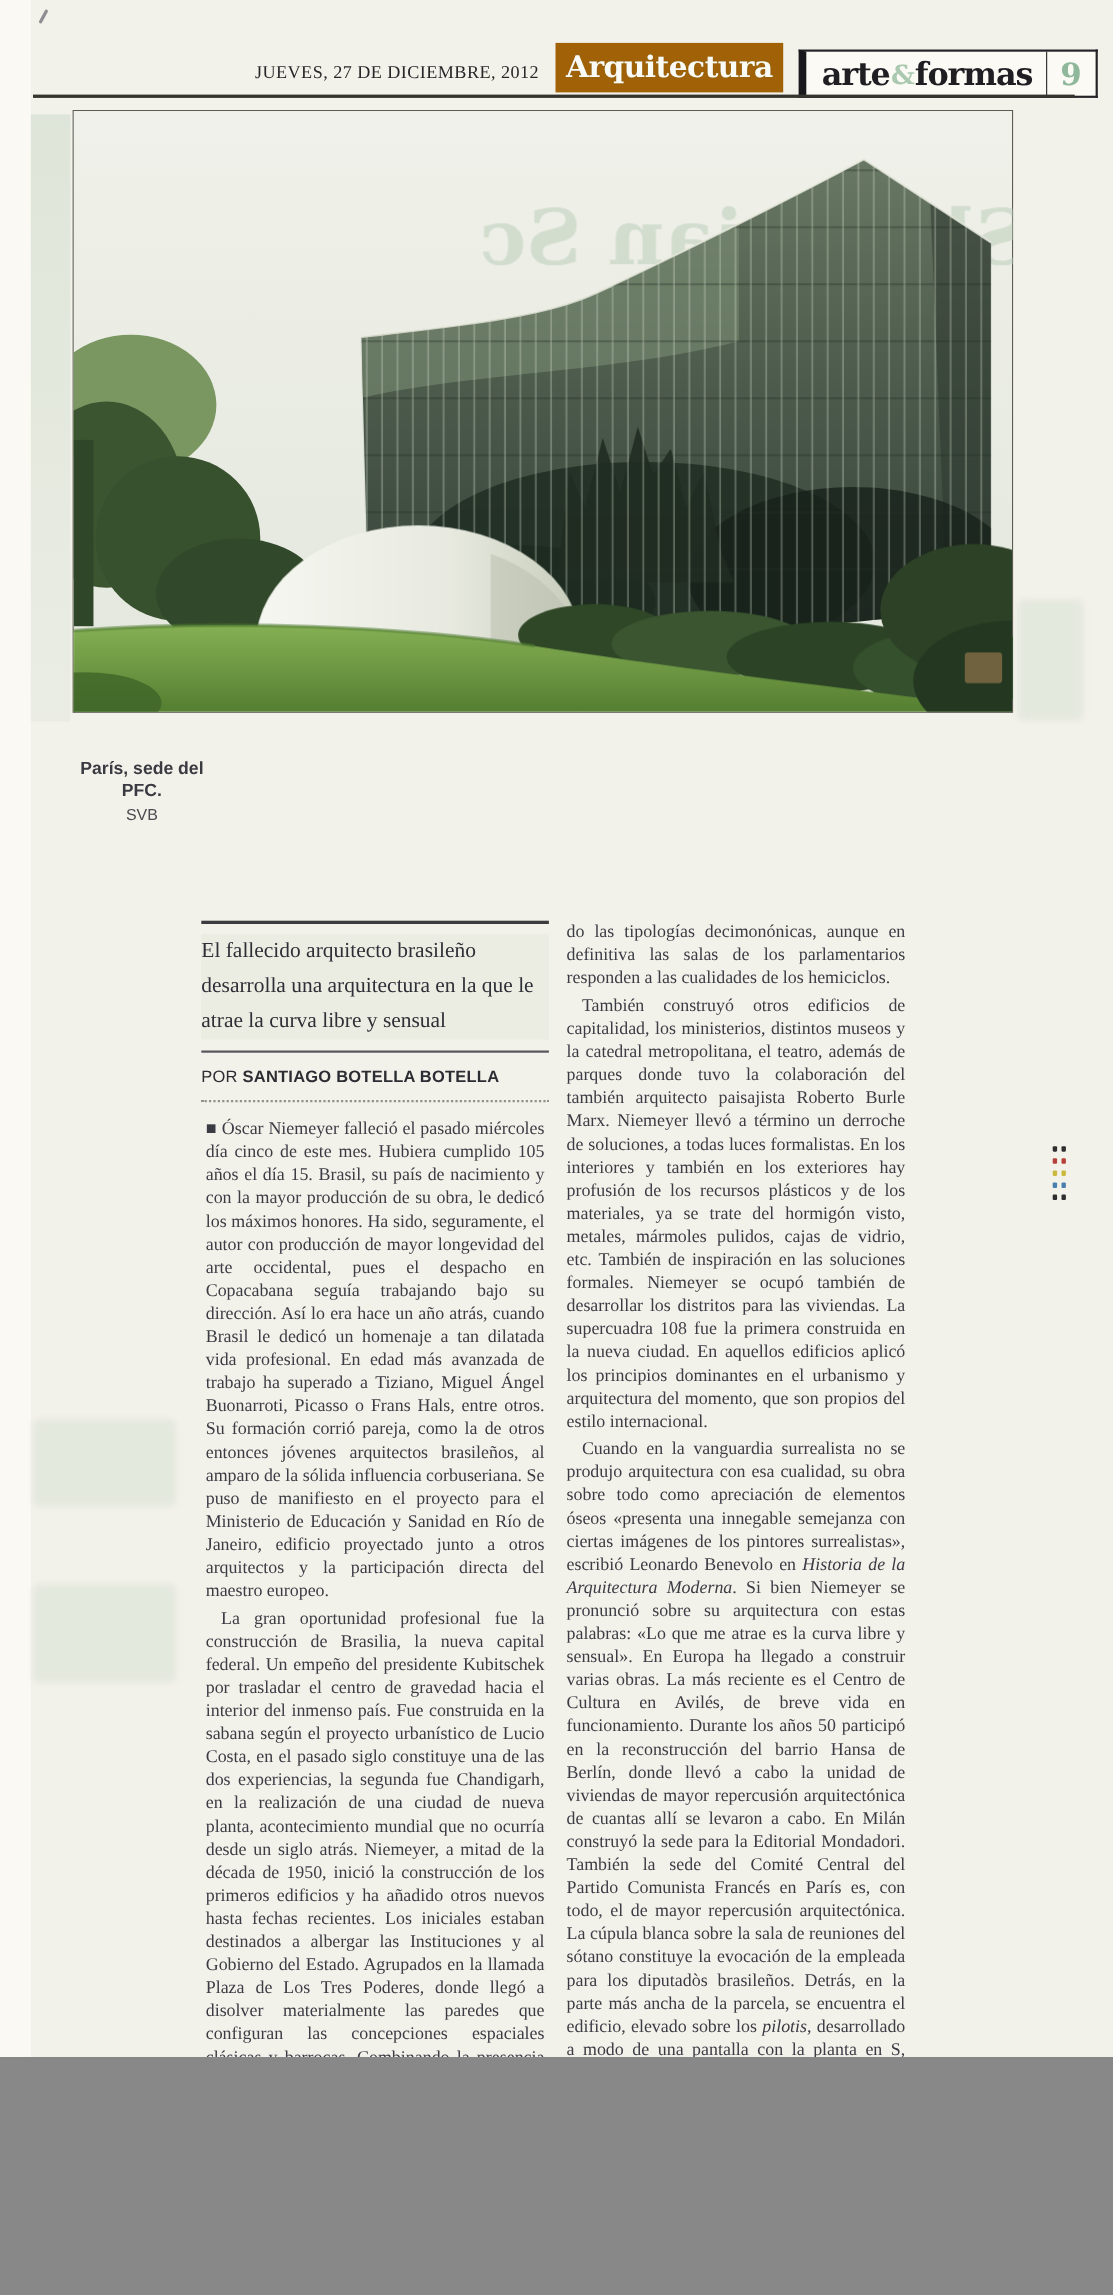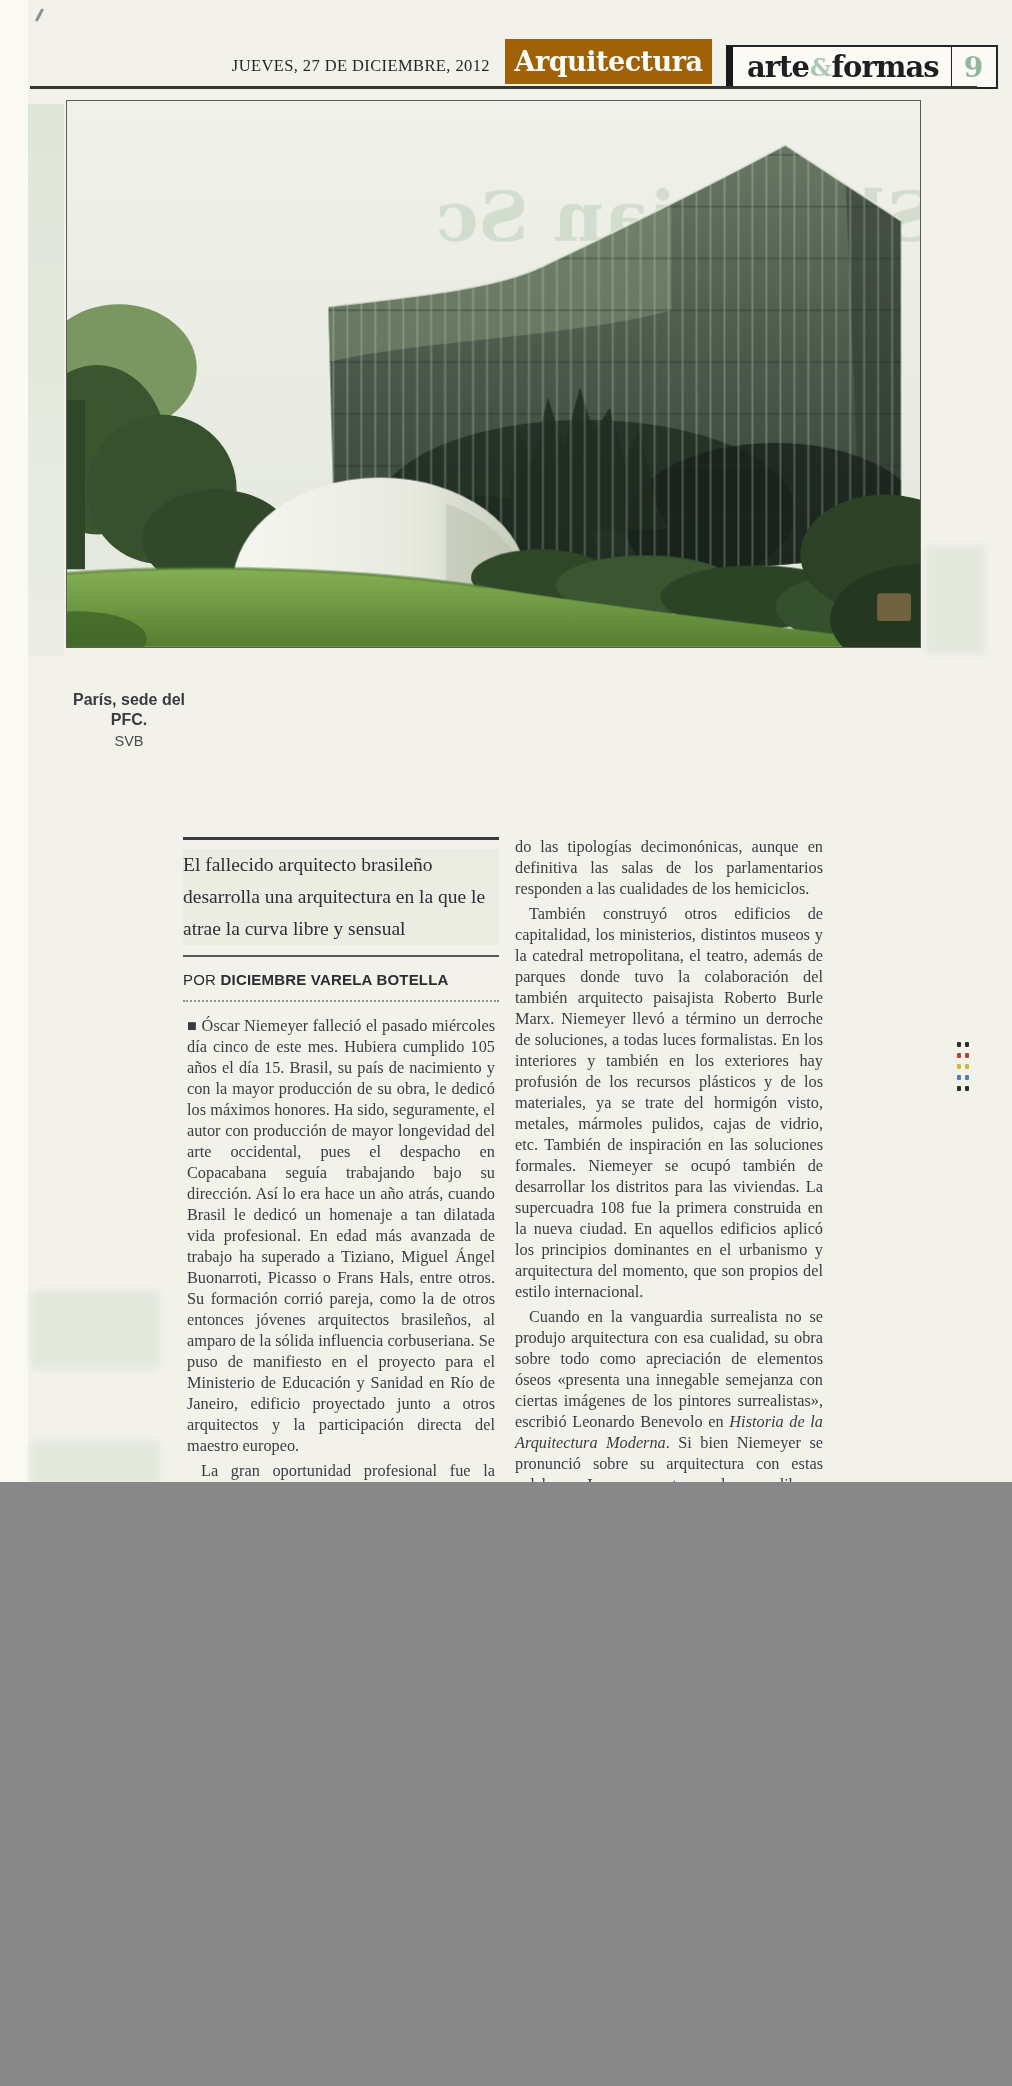--- a/index.html
+++ b/index.html
@@ -1,19 +1,19 @@
 <!DOCTYPE html>
 <html lang="es"><head>
 <meta charset="utf-8">
 <style>
   html,body{margin:0;padding:0;}
   body{background:#888;}
   .page{
     position:relative;
-    width:1012px;height:1482px;
+    width:1012px;height:1870px;
     margin:0 auto;
     background:#f3f2ea;
     overflow:hidden;
     font-family:"Liberation Serif", serif;
     color:#3c3c45;
   }
   
   .edge-left{position:absolute;left:0;top:0;width:28px;height:2086px;background:#faf9f4;}
   .ghost-strip{position:absolute;left:28px;top:104px;width:36px;height:552px;
     background:linear-gradient(180deg,rgba(173,199,176,.30),rgba(173,199,176,.12));}
@@ -186,21 +186,21 @@
 
   <div class="caption">
     <div class="caption-title">París, sede del PFC.</div>
     <div class="caption-credit">SVB</div>
   </div>
 
 
   <div class="sf-rule-top"></div>
   <div class="standfirst">El fallecido arquitecto brasileño desarrolla una arquitectura en la que le atrae la curva libre y sensual</div>
   <div class="sf-rule-bottom"></div>
-  <div class="byline"><span>POR </span><b>DICIEMBRE VARELA BOTELLA</b></div>
+  <div class="byline"><span>POR </span><b>SANTIAGO BOTELLA BOTELLA</b></div>
   <div class="byline-dots"></div>
 
   <div class="col col1" lang="es">
       <p class="">■ Óscar Niemeyer falleció el pasado miércoles día cinco de este mes. Hubiera cumplido 105 años el día 15. Brasil, su país de nacimiento y con la mayor producción de su obra, le dedicó los máximos honores. Ha sido, seguramente, el autor con producción de mayor longevidad del arte occidental, pues el despacho en Copacabana seguía trabajando bajo su dirección. Así lo era hace un año atrás, cuando Brasil le dedicó un homenaje a tan dilatada vida profesional. En edad más avanzada de trabajo ha superado a Tiziano, Miguel Ángel Buonarroti, Picasso o Frans Hals, entre otros. Su formación corrió pareja, como la de otros entonces jóvenes arquitectos brasileños, al amparo de la sólida influencia corbuseriana. Se puso de manifiesto en el proyecto para el Ministerio de Educación y Sanidad en Río de Janeiro, edificio proyectado junto a otros arquitectos y la participación directa del maestro europeo.</p>
       <p class="indent">La gran oportunidad profesional fue la construcción de Brasilia, la nueva capital federal. Un empeño del presidente Kubitschek por trasladar el centro de gravedad hacia el interior del inmenso país. Fue construida en la sabana según el proyecto urbanístico de Lucio Costa, en el pasado siglo constituye una de las dos experiencias, la segunda fue Chandigarh, en la realización de una ciudad de nueva planta, acontecimiento mundial que no ocurría desde un siglo atrás. Niemeyer, a mitad de la década de 1950, inició la construcción de los primeros edificios y ha añadido otros nuevos hasta fechas recientes. Los iniciales estaban destinados a albergar las Instituciones y al Gobierno del Estado. Agrupados en la llamada Plaza de Los Tres Poderes, donde llegó a disolver materialmente las paredes que configuran las concepciones espaciales clásicas y barrocas. Combinando la presencia de rascacielos y elementos lineales de escasa altura. Para albergar las sedes de la Corte Suprema Federal, el Palacio Presidencial y el Congreso Nacional aquí, en apariencia, superan-</p>
     </div>
   <div class="col col2" lang="es">
       <p class="">do las tipologías decimonónicas, aunque en definitiva las salas de los parlamentarios responden a las cualidades de los hemiciclos.</p>
       <p class="indent">También construyó otros edificios de capitalidad, los ministerios, distintos museos y la catedral metropolitana, el teatro, además de parques donde tuvo la colaboración del también arquitecto paisajista Roberto Burle Marx. Niemeyer llevó a término un derroche de soluciones, a todas luces formalistas. En los interiores y también en los exteriores hay profusión de los recursos plásticos y de los materiales, ya se trate del hormigón visto, metales, mármoles pulidos, cajas de vidrio, etc. También de inspiración en las soluciones formales. Niemeyer se ocupó también de desarrollar los distritos para las viviendas. La supercuadra 108 fue la primera construida en la nueva ciudad. En aquellos edificios aplicó los principios dominantes en el urbanismo y arquitectura del momento, que son propios del estilo internacional.</p>
       <p class="indent">Cuando en la vanguardia surrealista no se produjo arquitectura con esa cualidad, su obra sobre todo como apreciación de elementos óseos «presenta una innegable semejanza con ciertas imágenes de los pintores surrealistas», escribió Leonardo Benevolo en <i>Historia de la Arquitectura Moderna</i>. Si bien Niemeyer se pronunció sobre su arquitectura con estas palabras: «Lo que me atrae es la curva libre y sensual». En Europa ha llegado a construir varias obras. La más reciente es el Centro de Cultura en Avilés, de breve vida en funcionamiento. Durante los años 50 participó en la reconstrucción del barrio Hansa de Berlín, donde llevó a cabo la unidad de viviendas de mayor repercusión arquitectónica de cuantas allí se levaron a cabo. En Milán construyó la sede para la Editorial Mondadori. También la sede del Comité Central del Partido Comunista Francés en París es, con todo, el de mayor repercusión arquitectónica. La cúpula blanca sobre la sala de reuniones del sótano constituye la evocación de la empleada para los diputadòs brasileños. Detrás, en la parte más ancha de la parcela, se encuentra el edificio, elevado sobre los <i>pilotis</i>, desarrollado a modo de una pantalla con la planta en S, cuyo muro cortina debe casi todo a la participación del ingeniero Jean Prouvé, autor en etapa de reconocimiento profesional.</p>

